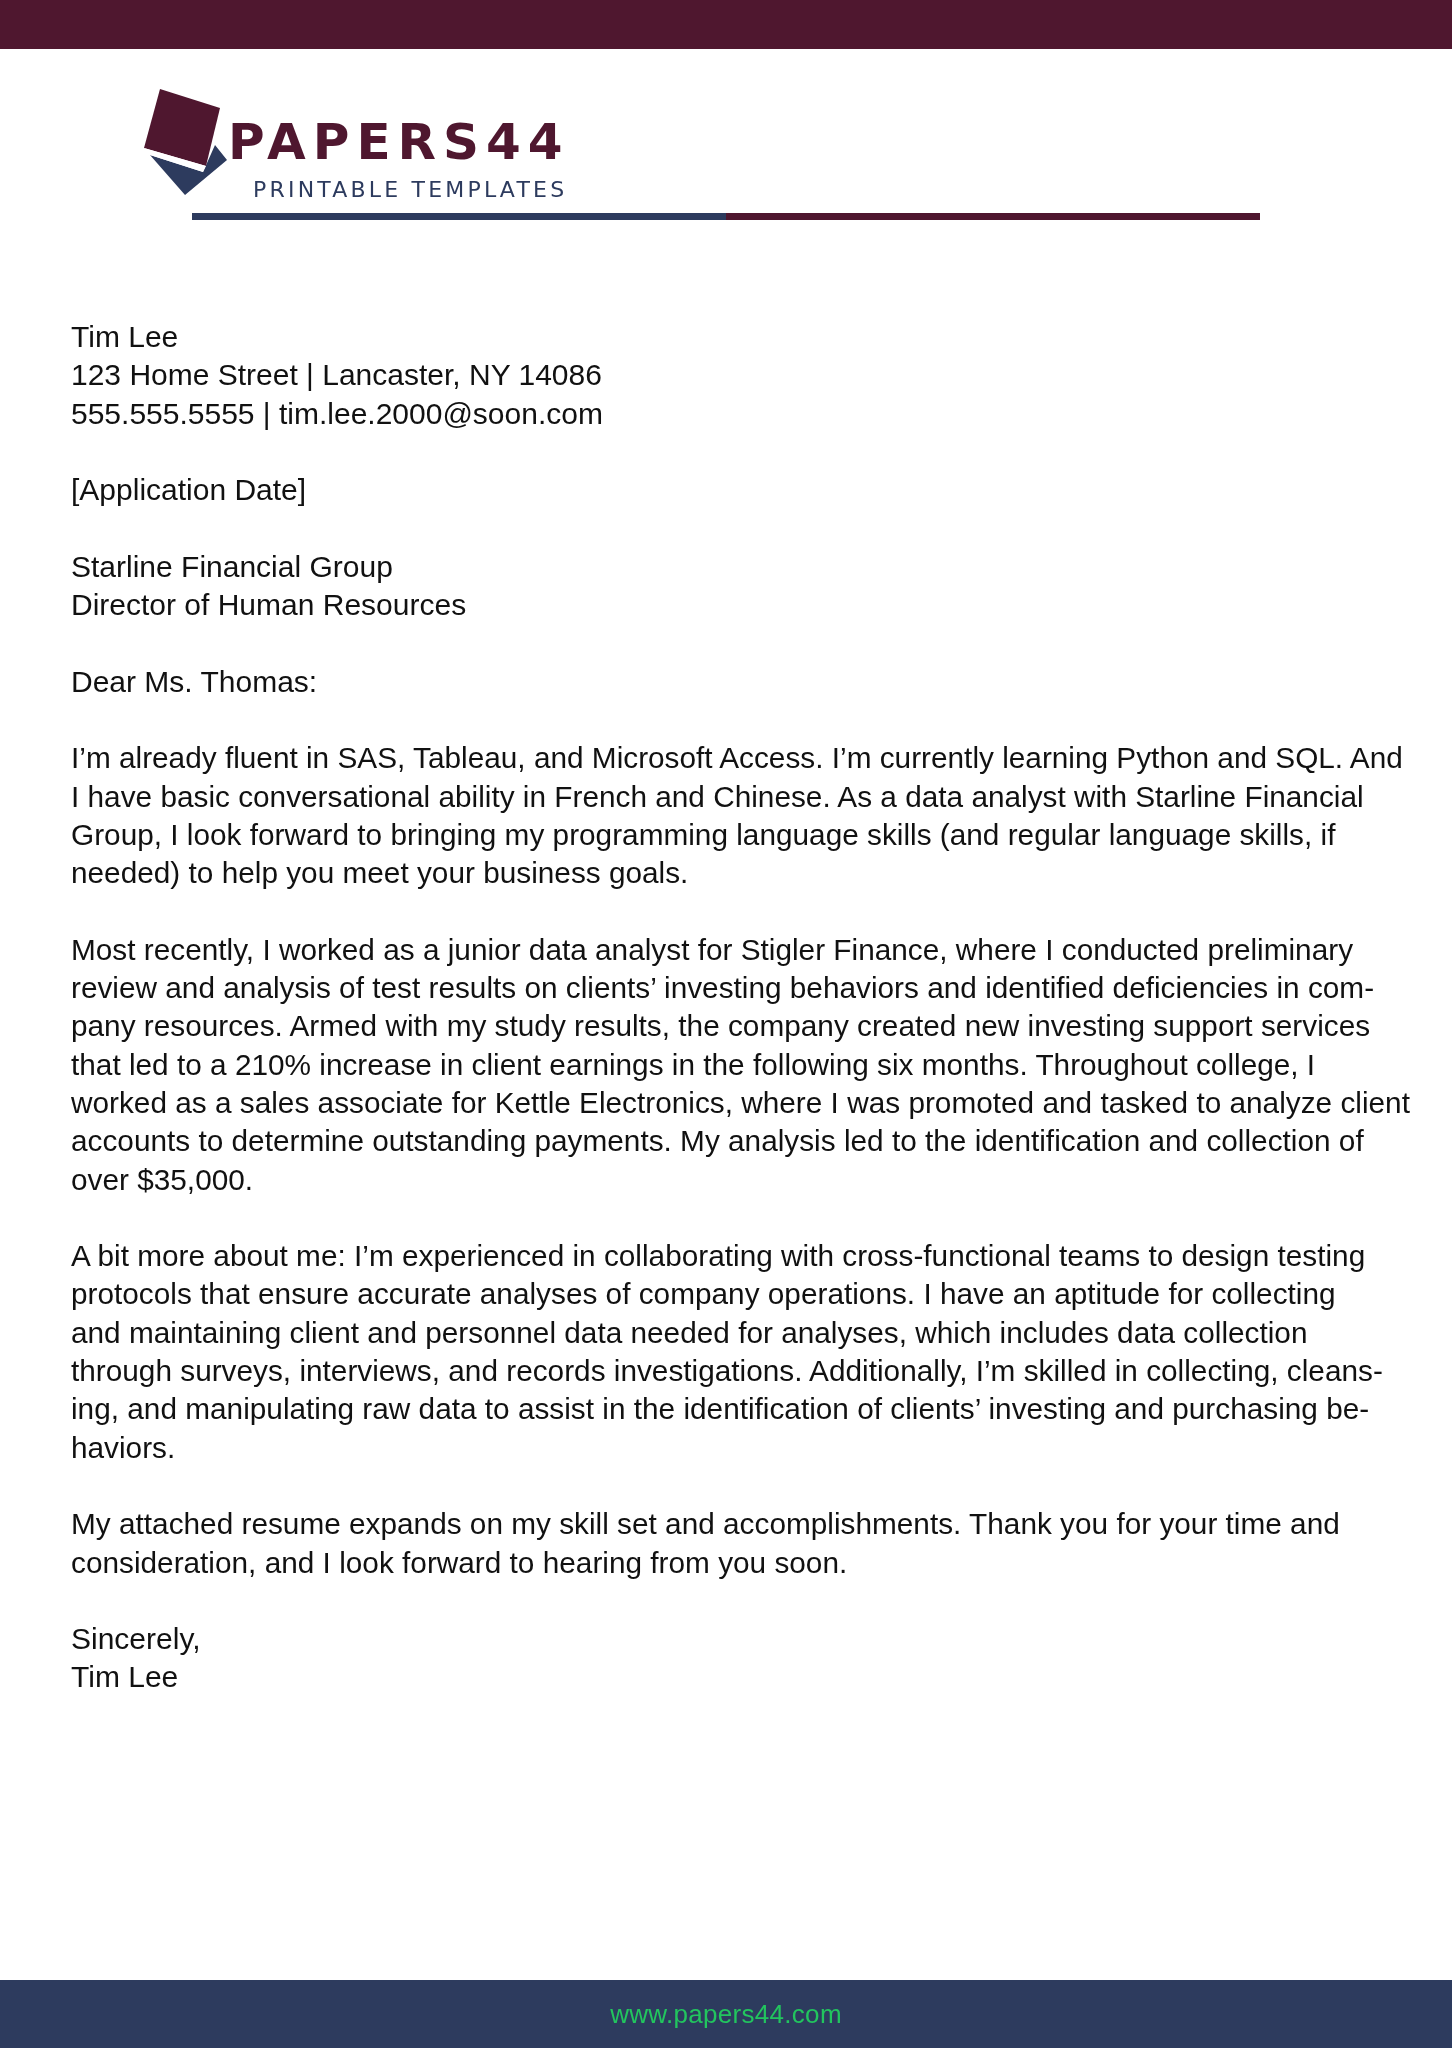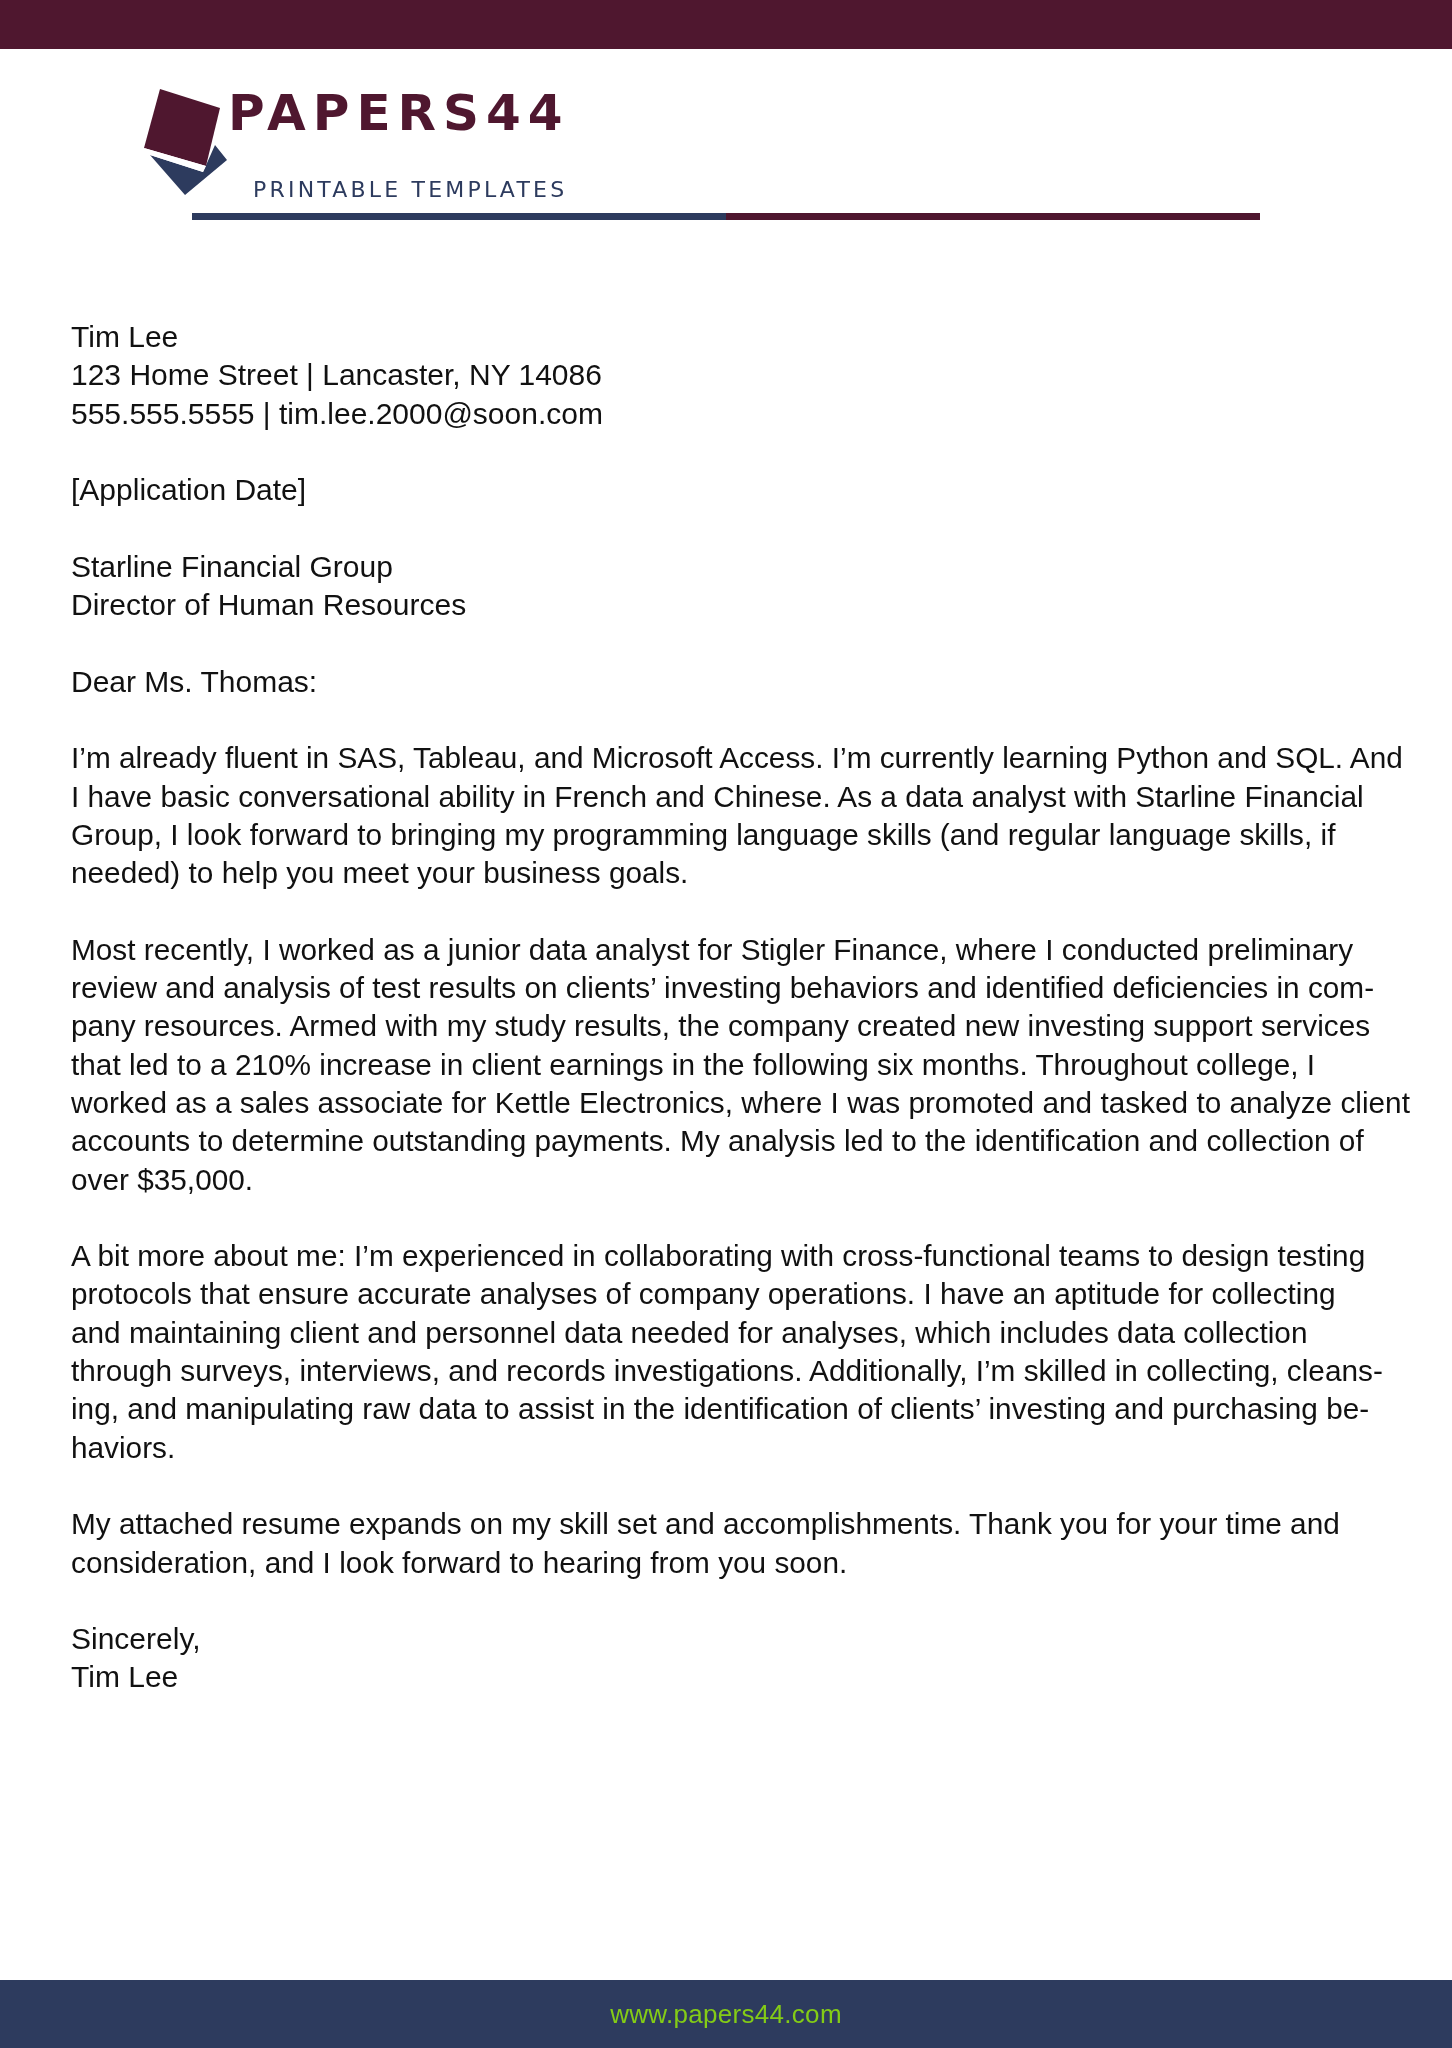--- a/index.html
+++ b/index.html
@@ -11,21 +11,21 @@
   }
   .top-bar {
     position: absolute; left: 0; top: 0; width: 1452px; height: 49px;
     background: #4f172f;
   }
   .logo {
     position: absolute; left: 140px; top: 84px; width: 500px; height: 120px;
   }
   .logo-mark { position: absolute; left: 0; top: 0; }
   .logo-title {
-    position: absolute; left: 88px; top: 1px;
+    position: absolute; left: 88px; top: 30px;
     font-family: "DejaVu Sans", sans-serif; font-weight: bold;
     font-size: 50px; line-height: 56px; letter-spacing: 7px;
     color: #4f172f; white-space: nowrap;
   }
   .logo-sub {
     position: absolute; left: 113px; top: 92px;
     font-family: "DejaVu Sans", sans-serif;
     font-size: 22px; line-height: 28px; letter-spacing: 3.2px;
     color: #2d3b5e; white-space: nowrap;
   }
@@ -42,21 +42,21 @@
   .line { display: block; white-space: nowrap; height: 38.3px; }
   .line.blank { height: 38.3px; }
   .para .line { }
 
   .footer {
     position: absolute; left: 0; top: 1980px; width: 1452px; height: 68px;
     background: #2d3b5e; color: #ffffff;
     display: flex; align-items: center; justify-content: center;
   }
   .footer-link {
-    font-size: 26px; color: #84cc16; text-decoration: none; letter-spacing: 0.3px;
+    font-size: 26px; color: #22c55e; text-decoration: none; letter-spacing: 0.3px;
   }
 </style>
 </head>
 <body>
 
 <div class="top-bar"></div>
 
 <div class="logo">
   <svg class="logo-mark" width="95" height="115" viewBox="0 0 95 115">
 

